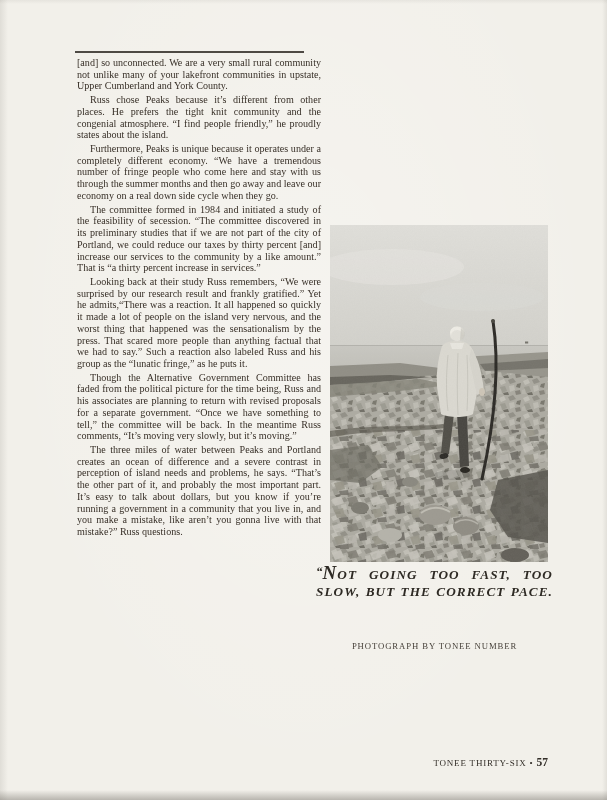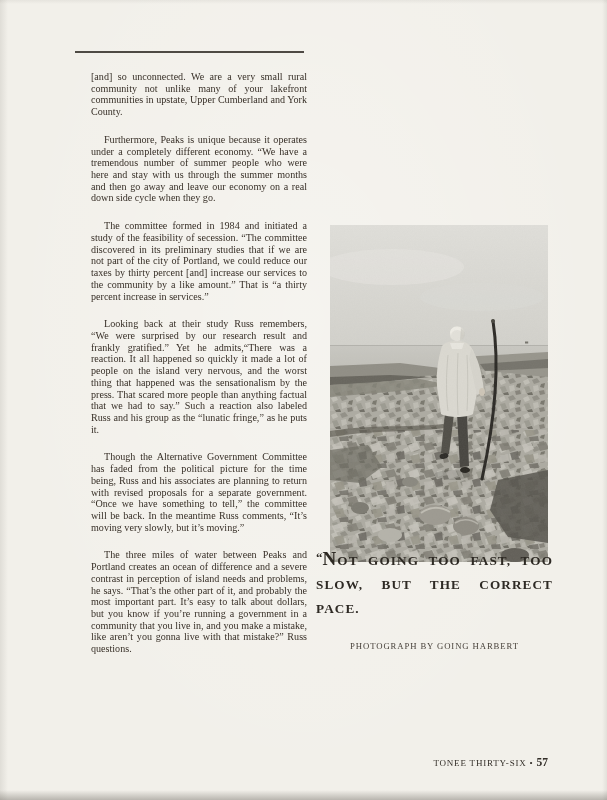--- a/index.html
+++ b/index.html
@@ -20,30 +20,31 @@
   .edge-top{position:absolute;left:0;right:0;top:0;height:4px;
     background:linear-gradient(to bottom, rgba(90,86,78,.08), rgba(90,86,78,0));}
 
   .top-rule{position:absolute;left:75px;top:51px;width:229px;height:2px;background:#4e4a44;}
 
   .article{
     position:absolute;left:75px;top:55px;width:248px;
     font-size:10.1px;line-height:11.72px;color:#372f27;
     text-align:justify;hyphens:auto;-webkit-hyphens:auto;
   }
-  .article p{margin:16px;text-indent:13px;}
+  .article p{margin:2px;text-indent:13px;}
   .article p.no-indent{text-indent:0;}
 
   .photo-wrap{position:absolute;left:330px;top:225px;width:218px;height:337px;}
   .photo-wrap svg{display:block;}
 
   .quote{
-    position:absolute;left:316px;top:546px;width:237px;
-    color:#2e2a24;font-weight:700;font-size:13.2px;line-height:24px;
+    position:absolute;left:316px;top:563px;width:237px;
+    color:#2e2a24;font-weight:700;font-size:13.2px;line-height:17px;
     letter-spacing:1.1px;
+    font-style:italic;
   }
   .quote-line{text-align:justify;text-align-last:justify;white-space:normal;}
   .quote .initial{font-size:19px;letter-spacing:1.1px;}
   .quote .open-quote{font-size:13px;vertical-align:3px;letter-spacing:0;}
 
   .credit{
     position:absolute;left:316px;top:641px;width:237px;text-align:center;
     font-size:8.7px;letter-spacing:.9px;color:#453f38;font-weight:400;
   }
 
@@ -56,21 +57,22 @@
 </style>
 </head>
 <body>
 
 <div class="page">
 
   <div class="top-rule"></div>
 
   <div class="article">
     <p class="no-indent">[and] so unconnected. We are a very small rural community not unlike many of your lakefront communities in upstate, Upper Cumberland and York County.</p>
-    <p>Furthermore, Peaks is unique because it operates under a completely different economy. “We have a tremendous number of summer people who were here and stay with us through the summer months and then go away and leave our economy on a real down side cycle when they go.</p>
+    <p>Russ chose Peaks because it’s different from other places. He prefers the tight knit community and the congenial atmosphere. “I find people friendly,” he proudly states about the island.</p>
+    <p>Furthermore, Peaks is unique because it operates under a completely different economy. “We have a tremendous number of fringe people who come here and stay with us through the summer months and then go away and leave our economy on a real down side cycle when they go.</p>
     <p>The committee formed in 1984 and initiated a study of the feasibility of secession. “The committee discovered in its preliminary studies that if we are not part of the city of Portland, we could reduce our taxes by thirty percent [and] increase our services to the community by a like amount.” That is “a thirty percent increase in services.”</p>
     <p>Looking back at their study Russ remembers, “We were surprised by our research result and frankly gratified.” Yet he admits,“There was a reaction. It all happened so quickly it made a lot of people on the island very nervous, and the worst thing that happened was the sensationalism by the press. That scared more people than anything factual that we had to say.” Such a reaction also labeled Russ and his group as the “lunatic fringe,” as he puts it.</p>
     <p>Though the Alternative Government Committee has faded from the political picture for the time being, Russ and his associates are planning to return with revised proposals for a separate government. “Once we have something to tell,” the committee will be back. In the meantime Russ comments, “It’s moving very slowly, but it’s moving.”</p>
     <p>The three miles of water between Peaks and Portland creates an ocean of difference and a severe contrast in perception of island needs and problems, he says. “That’s the other part of it, and probably the most important part. It’s easy to talk about dollars, but you know if you’re running a government in a community that you live in, and you make a mistake, like aren’t you gonna live with that mistake?” Russ questions.</p>
   </div>
 
   <div class="photo-wrap">
     <svg viewBox="0 0 218 337" width="218" height="337" xmlns="http://www.w3.org/2000/svg">
       <defs>
         <linearGradient id="skyGrad" x1="0" y1="0" x2="0" y2="1">
@@ -169,21 +171,21 @@
 
       <rect x="0" y="0" width="218" height="337" filter="url(#grain)" opacity=".16"></rect>
     </svg>
   </div>
 
   <div class="quote">
     <div class="quote-line"><span class="open-quote">“</span><span class="initial">N</span><span>OT GOING TOO FAST, TOO</span></div>
     <div class="quote-line">SLOW, BUT THE CORRECT PACE.</div>
   </div>
 
-  <div class="credit">PHOTOGRAPH BY GOING HARBERT</div>
+  <div class="credit">PHOTOGRAPH BY TONEE NUMBER</div>
 
   <div class="folio">
     <span>TONEE THIRTY-SIX</span><span class="bullet">•</span><span class="page-num">57</span>
   </div>
 
   <div class="edge-top"></div>
   <div class="edge-left"></div>
   <div class="edge-right"></div>
   <div class="edge-bottom"></div>
 </div>

